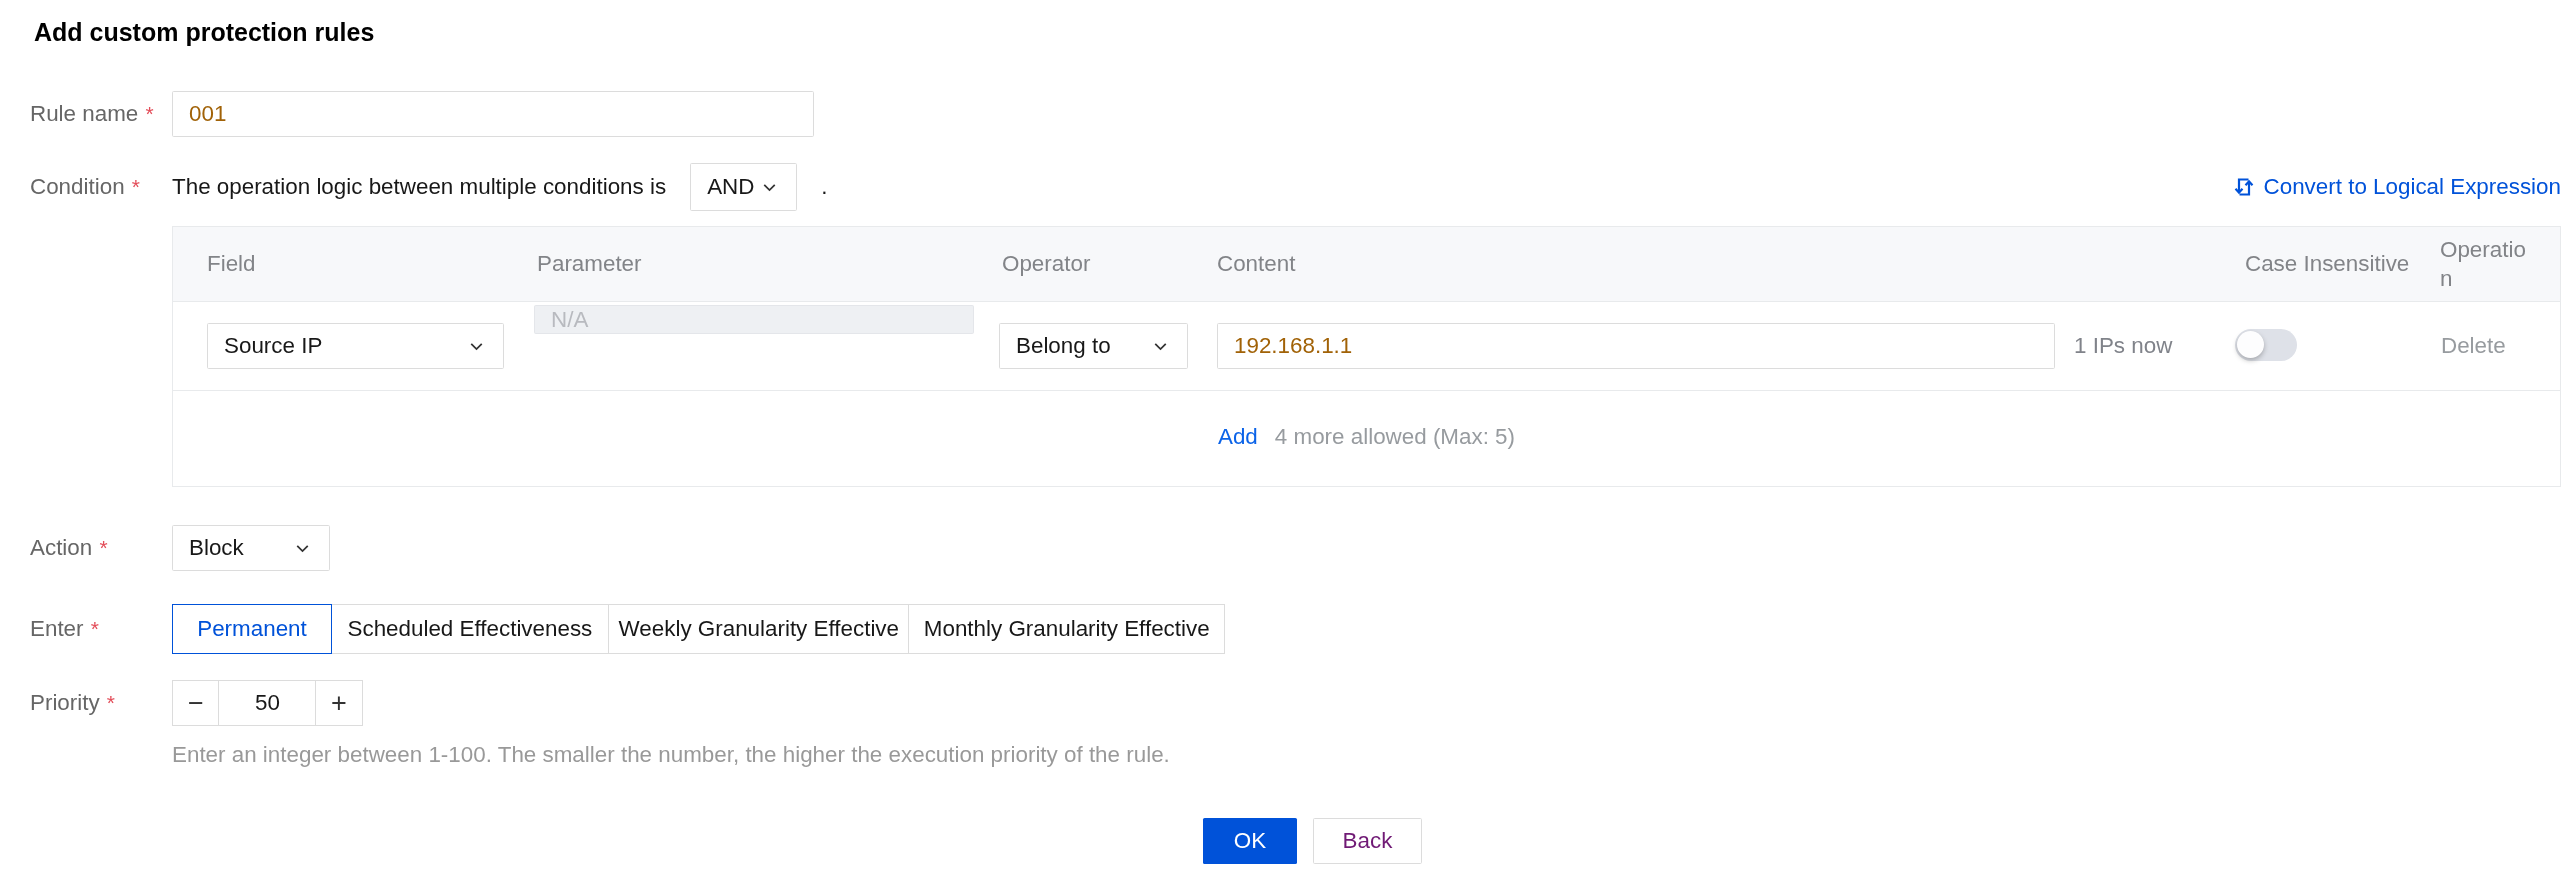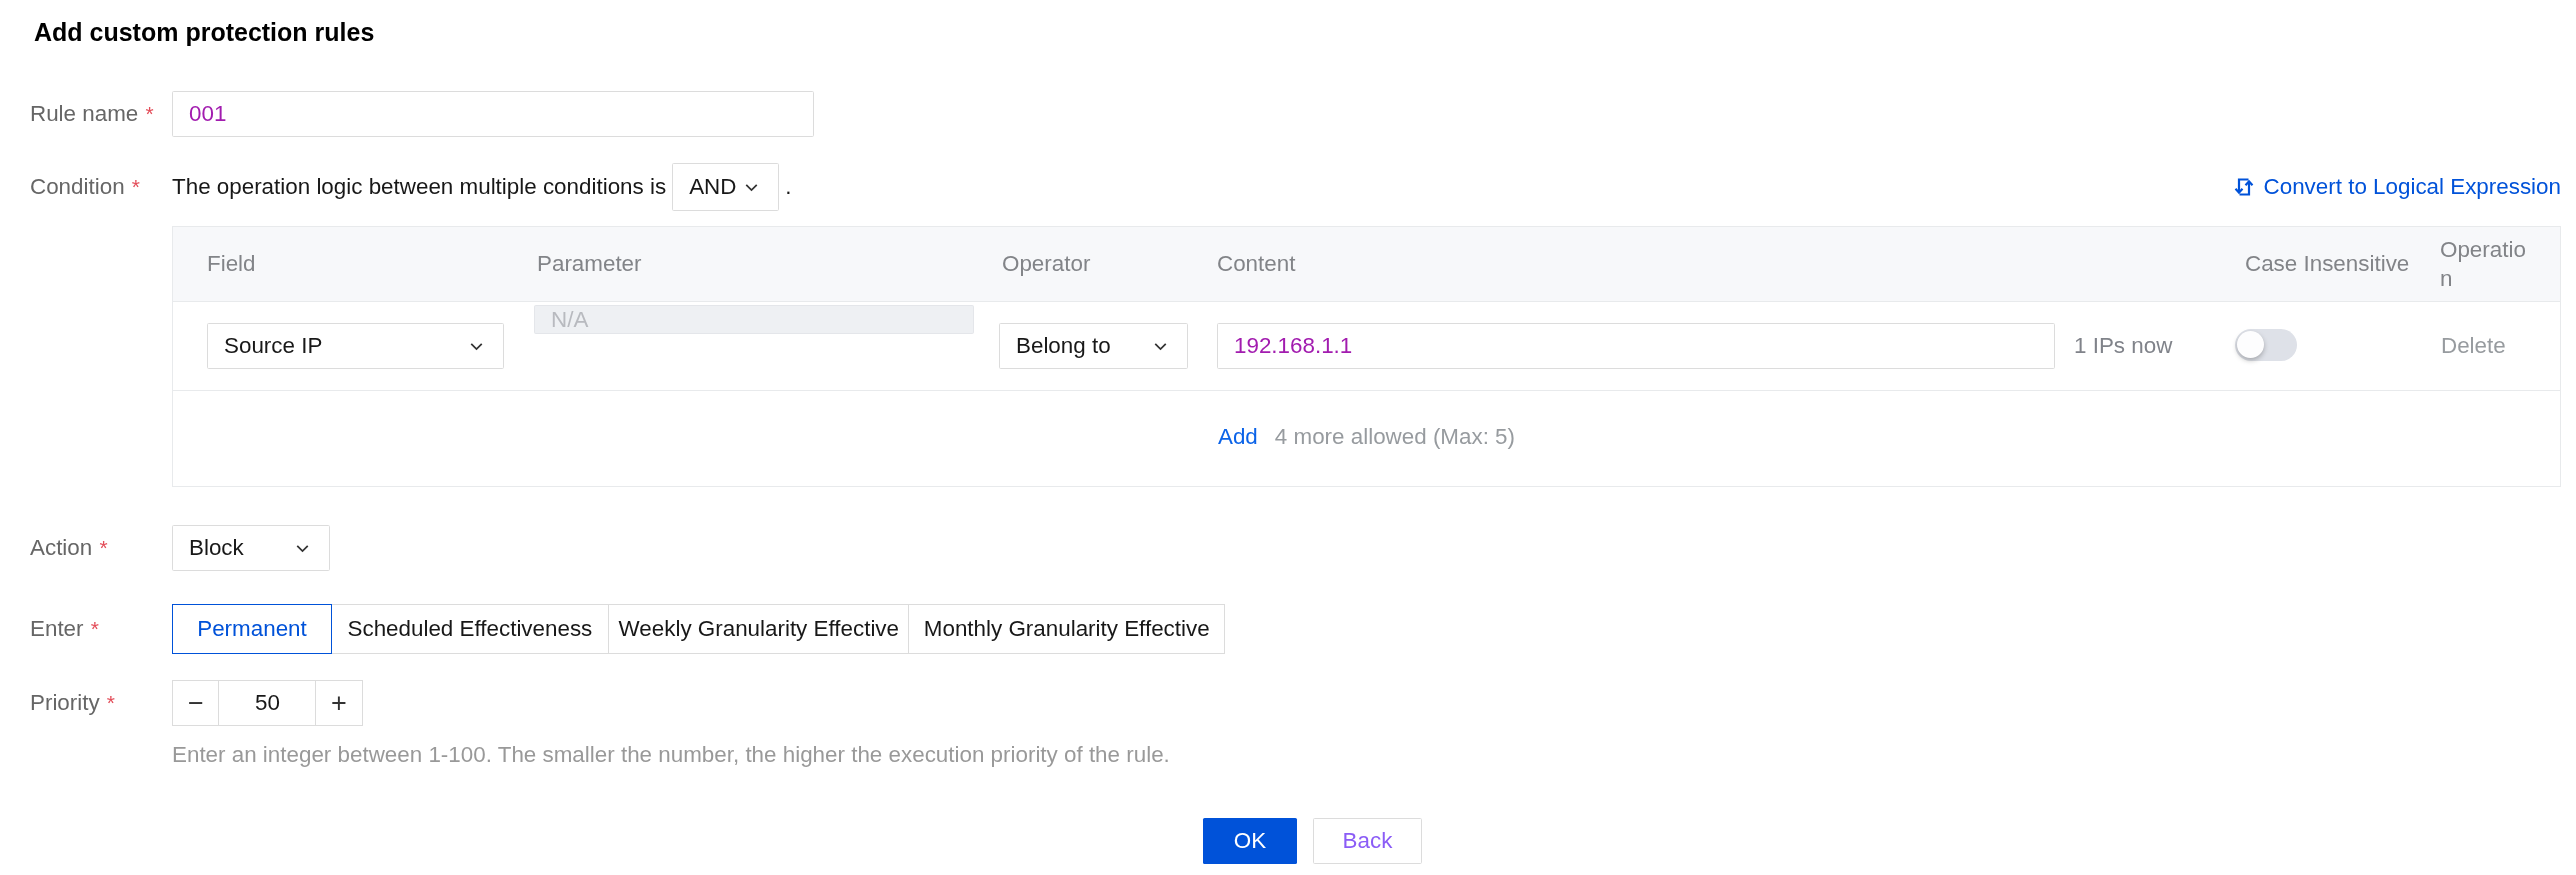--- a/index.html
+++ b/index.html
@@ -9,26 +9,26 @@
     font-size:22.4px;color:#181818;overflow:hidden;
   }
   .page-title{position:absolute;left:34px;top:17.6px;font-size:25px;font-weight:700;color:#000;}
   .row-label{position:absolute;left:30px;display:flex;align-items:center;color:#666;}
   .req{color:#e34d59;margin-left:7.2px;font-size:21px;}
   .ctl{box-sizing:border-box;border:1.6px solid #dcdcdc;background:#fff;border-radius:1.6px;
        display:flex;align-items:center;padding:12px 16px;}
   .select{cursor:pointer;}
   .select .chev{margin-left:auto;flex:0 0 auto;}
   input.text-input{box-sizing:border-box;border:1.6px solid #dcdcdc;background:#fff;border-radius:1.6px;
-       padding:0 16px;font:inherit;color:#a21caf;outline:none;}
+       padding:0 16px;font:inherit;color:#a16207;outline:none;}
   input.text-input:disabled{background:#eef0f3;border-color:#e4e6ea;color:#b8babf;}
   input.text-input::placeholder{color:#b8babf;}
 
   
-  .cond-line{position:absolute;left:172px;top:163px;height:48px;display:flex;align-items:center;gap:6px;}
+  .cond-line{position:absolute;left:172px;top:163px;height:48px;display:flex;align-items:center;gap:24px;}
   .logic-select{width:107px;height:48px;}
   .convert-link{position:absolute;top:163px;right:15px;height:48px;display:flex;align-items:center;gap:9.6px;
       color:#0052d9;cursor:pointer;}
 
   
   .cond-table{position:absolute;left:172px;top:226px;width:2389px;height:261px;box-sizing:border-box;
       border:1.6px solid #e8eaec;background:#fff;}
   .thead{position:relative;height:75px;background:#f7f8fa;border-bottom:1.6px solid #e8eaec;
       box-sizing:border-box;color:#828488;}
   .th{position:absolute;top:50%;transform:translateY(-50%);}
@@ -70,21 +70,21 @@
   .step-btn{box-sizing:border-box;width:48px;border:1.6px solid #dcdcdc;background:#fff;
       display:flex;align-items:center;justify-content:center;font-size:27px;color:#333;cursor:pointer;}
   .step-value{box-sizing:border-box;width:98px;margin-left:-1.6px;border:1.6px solid #dcdcdc;
       display:flex;align-items:center;justify-content:center;background:#fff;}
   .step-plus{margin-left:-1.6px;}
   .priority-hint{position:absolute;left:172px;top:742px;color:#999;}
 
   .btn{box-sizing:border-box;position:absolute;top:818px;height:46px;display:flex;align-items:center;
       justify-content:center;cursor:pointer;border-radius:1.6px;font-size:22.4px;}
   .btn-ok{left:1203px;width:94px;background:#0052d9;color:#fff;border:none;}
-  .btn-back{left:1313px;width:109px;background:#fff;border:1.6px solid #dcdcdc;color:#8b5cf6;}
+  .btn-back{left:1313px;width:109px;background:#fff;border:1.6px solid #dcdcdc;color:#701a75;}
 
   svg{display:block;}
 </style>
 </head>
 <body>
 
 <div class="page">
 
   <div class="page-title">Add custom protection rules</div>
 

